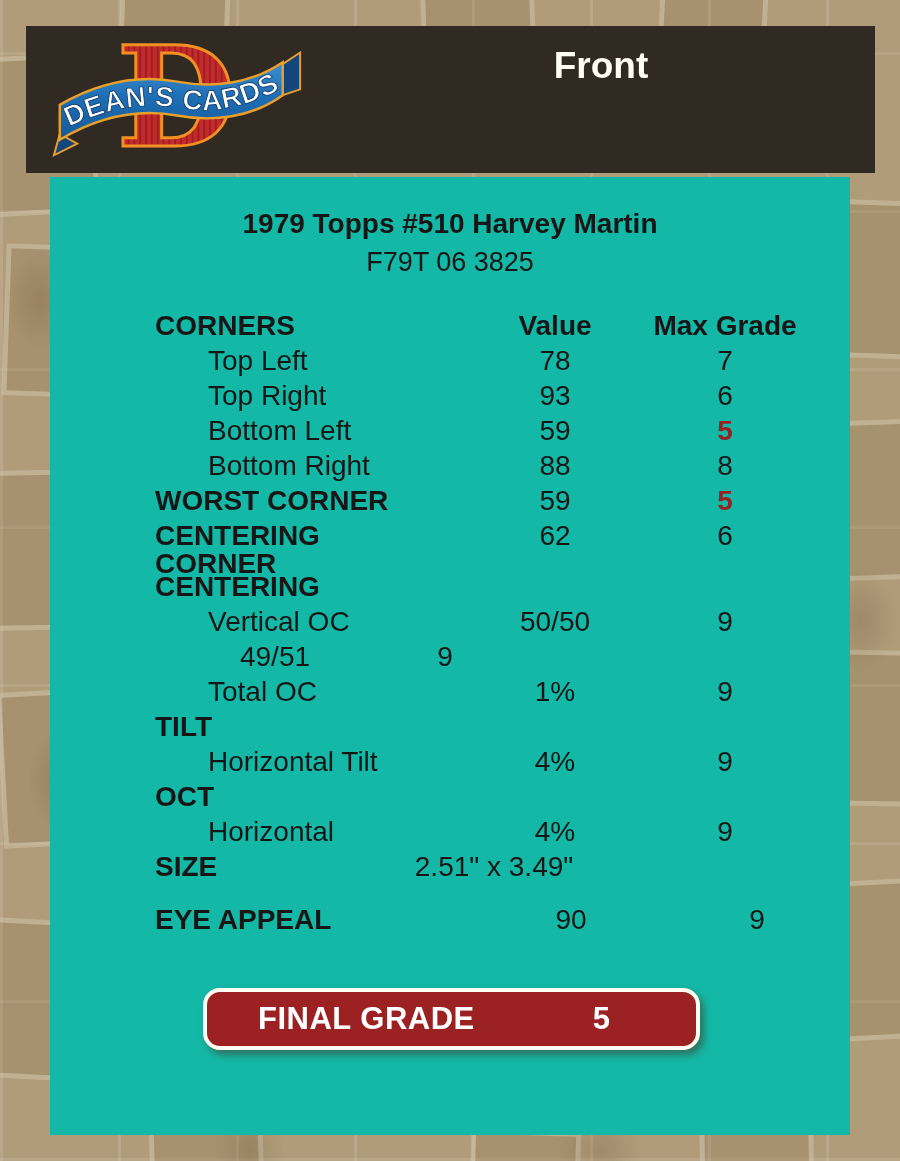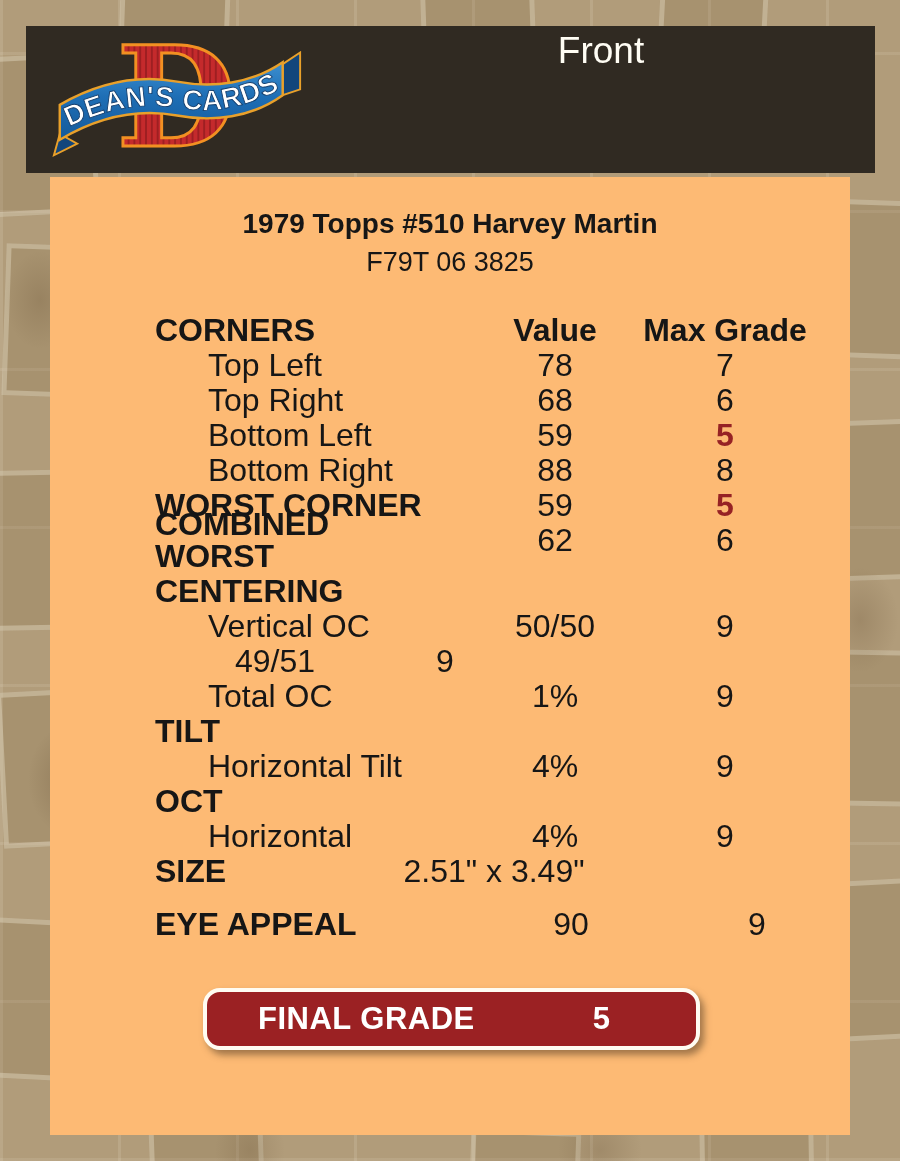--- a/index.html
+++ b/index.html
@@ -46,32 +46,32 @@
   .header-bar{
     position:absolute;left:26px;top:26px;width:849px;height:147px;
     background:#302a22;
   }
   .logo{position:absolute;left:26px;top:7px;width:252px;height:136px;}
   .header-titles{
     position:absolute;left:300px;top:0;width:550px;height:147px;
     color:#fffdf4;text-align:center;
   }
   .header-title{font-size:44px;line-height:1;margin-top:39px;letter-spacing:1px;font-weight:normal;}
-  .header-subtitle{font-size:37px;line-height:1;margin-top:6px;font-weight:normal;}
+  .header-subtitle{font-size:37px;line-height:1;margin-top:21px;font-weight:bold;}
 
   
   .panel{
     position:absolute;left:50px;top:177px;width:800px;height:958px;
-    background:#fdba74;color:#161616;
+    background:#14b8a6;color:#161616;
   }
   .card-title{margin-top:33px;text-align:center;font-weight:bold;font-size:28px;line-height:1;}
   .card-code{margin-top:11px;text-align:center;font-size:27px;line-height:1;}
 
   .stats-table{margin-top:36px;}
-  .row{display:flex;align-items:center;height:35px;padding-left:105px;font-size:32px;}
+  .row{display:flex;align-items:flex-start;height:35px;padding-left:105px;font-size:28px;}
   .cell{line-height:1;}
   .label{width:280px;}
   .value{width:240px;text-align:center;}
   .max{width:100px;display:flex;justify-content:center;white-space:nowrap;}
   .row.indent .label{padding-left:53px;width:227px;}
   .row.head .cell{font-weight:bold;}
   .row.bold-label .label{font-weight:bold;}
   .red{color:#962224;font-weight:bold;}
   .row.gap{margin-top:16px;}
   .row.gap-lg{margin-top:18px;gap:16px;}
@@ -149,21 +149,21 @@
     </div>
 
     <div class="row indent">
       <span class="cell label">Top Left</span>
       <span class="cell value">78</span>
       <span class="cell max">7</span>
     </div>
 
     <div class="row indent">
       <span class="cell label">Top Right</span>
-      <span class="cell value">68</span>
+      <span class="cell value">93</span>
       <span class="cell max">6</span>
     </div>
 
     <div class="row indent">
       <span class="cell label">Bottom Left</span>
       <span class="cell value">59</span>
       <span class="cell max red">5</span>
     </div>
 
     <div class="row indent">
@@ -172,21 +172,21 @@
       <span class="cell max">8</span>
     </div>
 
     <div class="row bold-label">
       <span class="cell label">WORST CORNER</span>
       <span class="cell value">59</span>
       <span class="cell max red">5</span>
     </div>
 
     <div class="row bold-label">
-      <span class="cell label">COMBINED WORST</span>
+      <span class="cell label">CENTERING CORNER</span>
       <span class="cell value">62</span>
       <span class="cell max">6</span>
     </div>
 
     <div class="row bold-label gap">
       <span class="cell label">CENTERING</span>
       <span class="cell value"></span>
       <span class="cell max"></span>
     </div>
 

